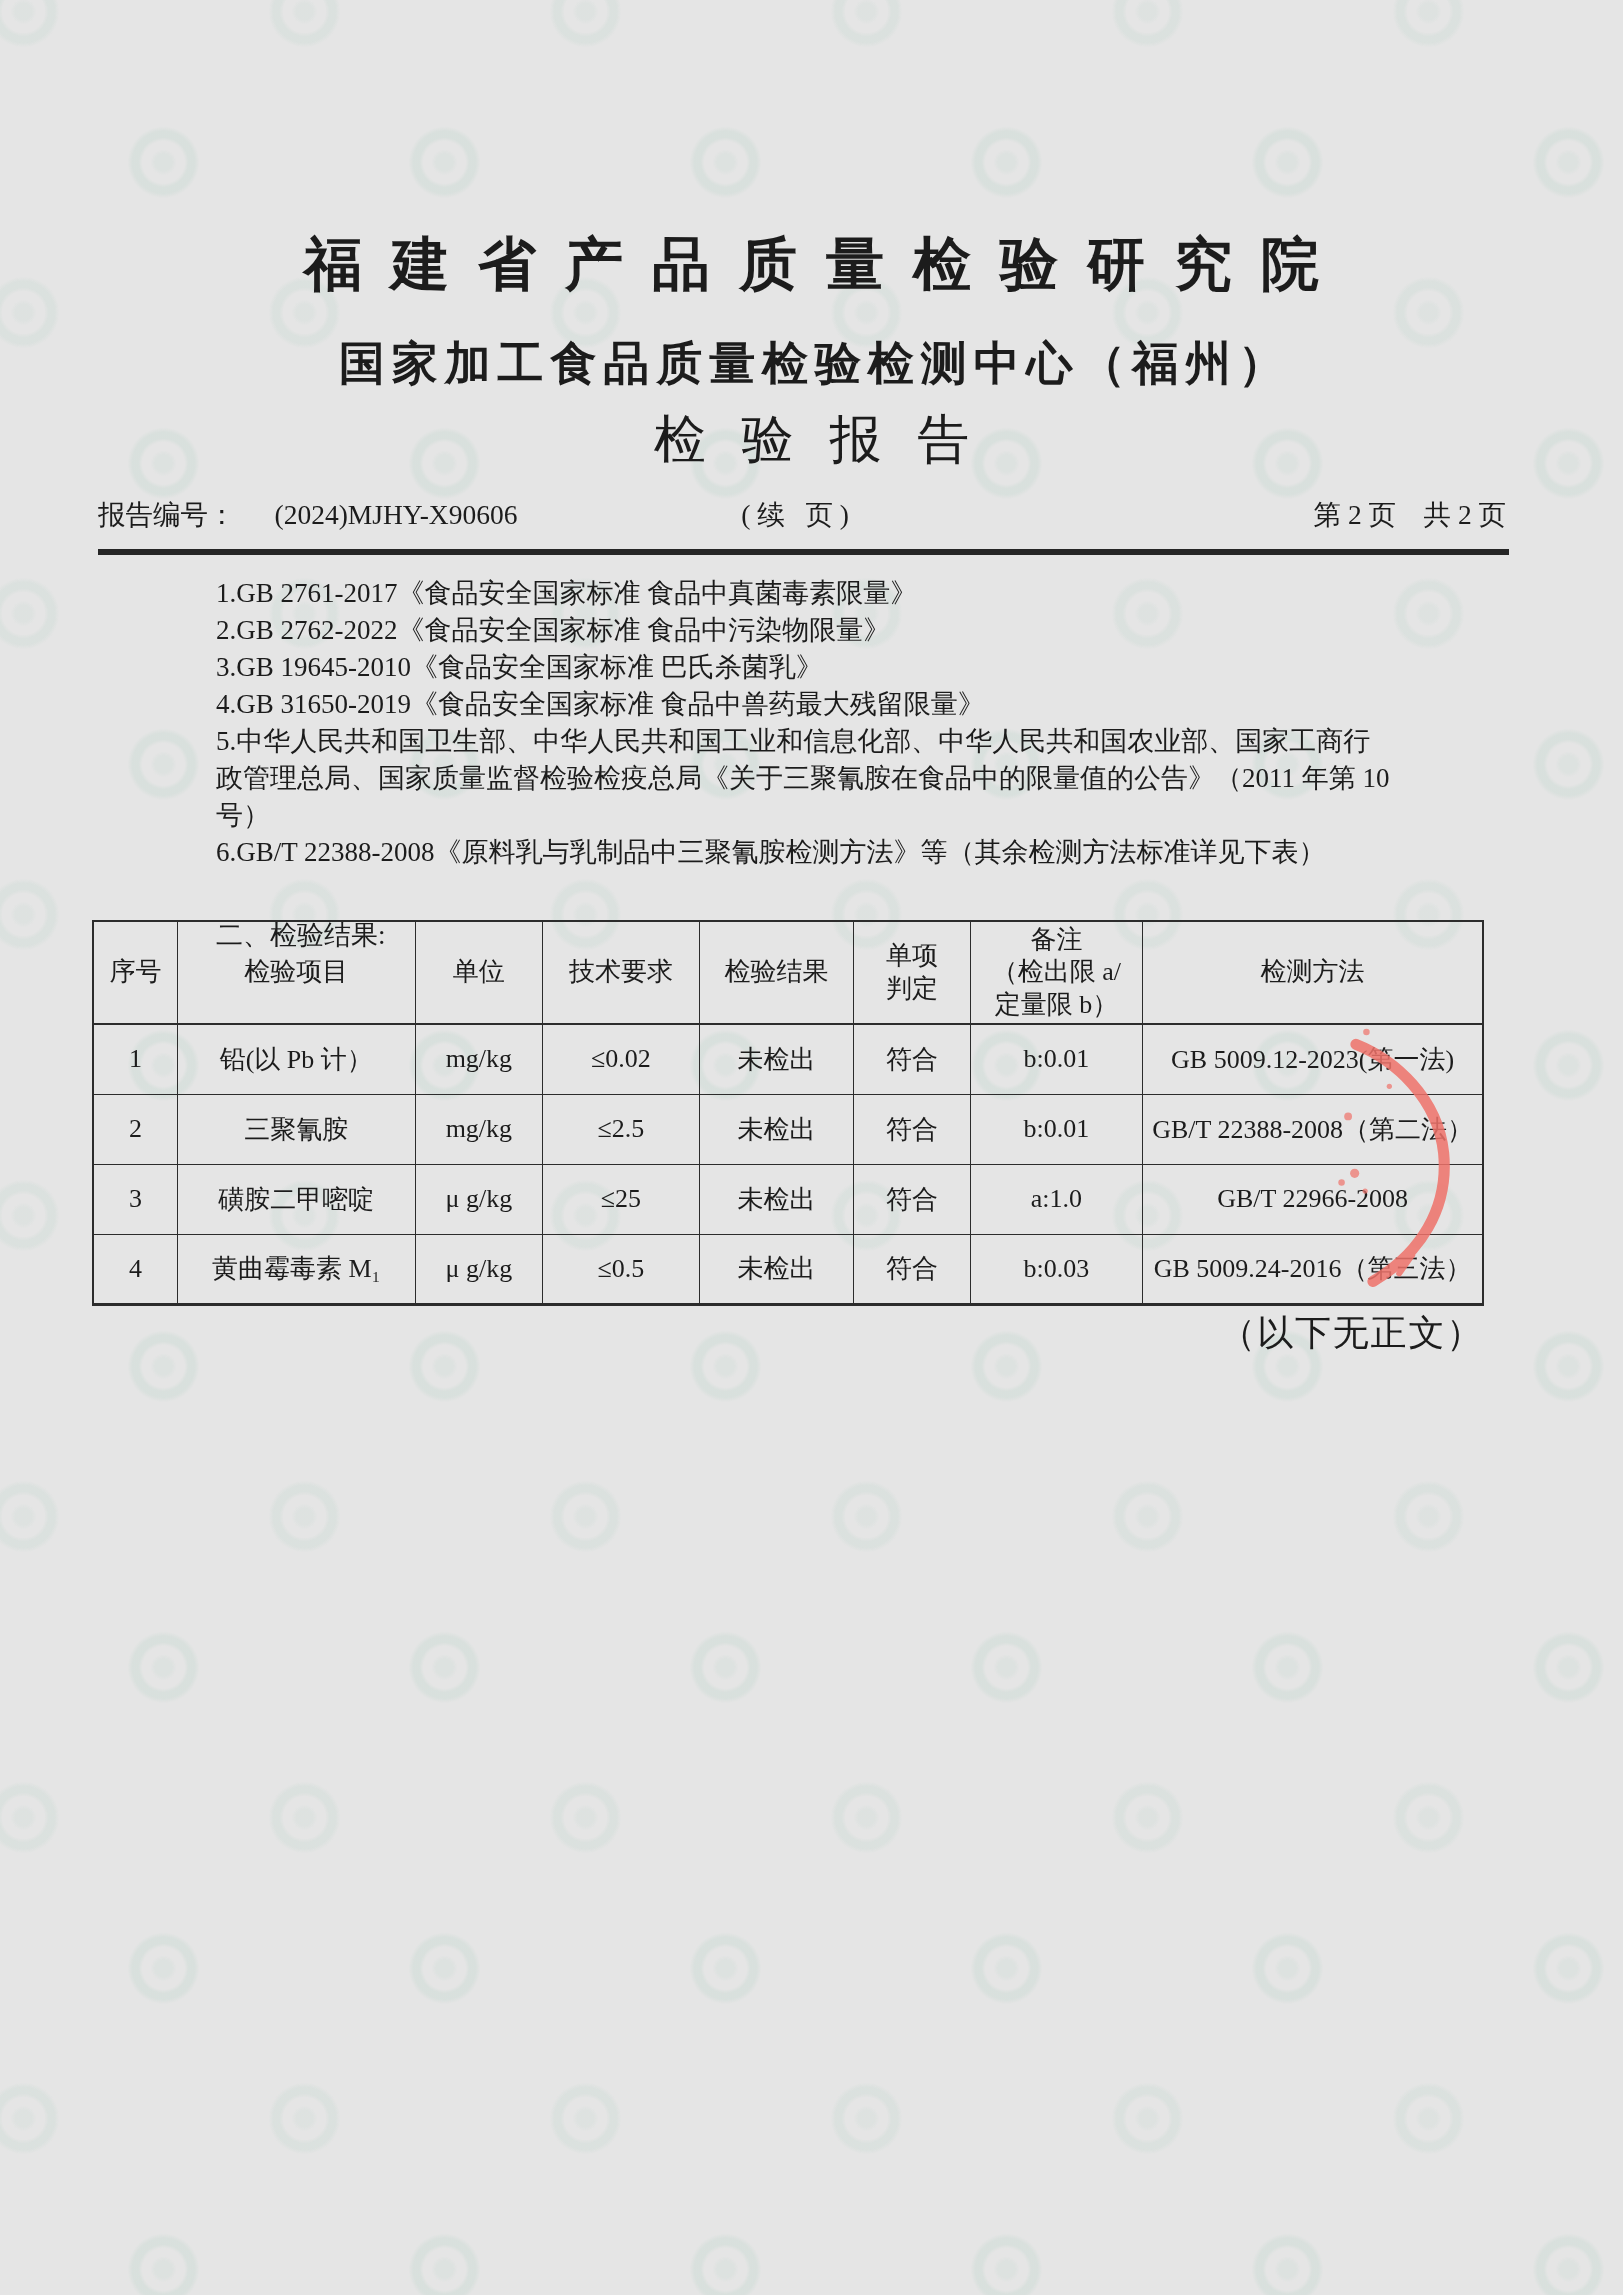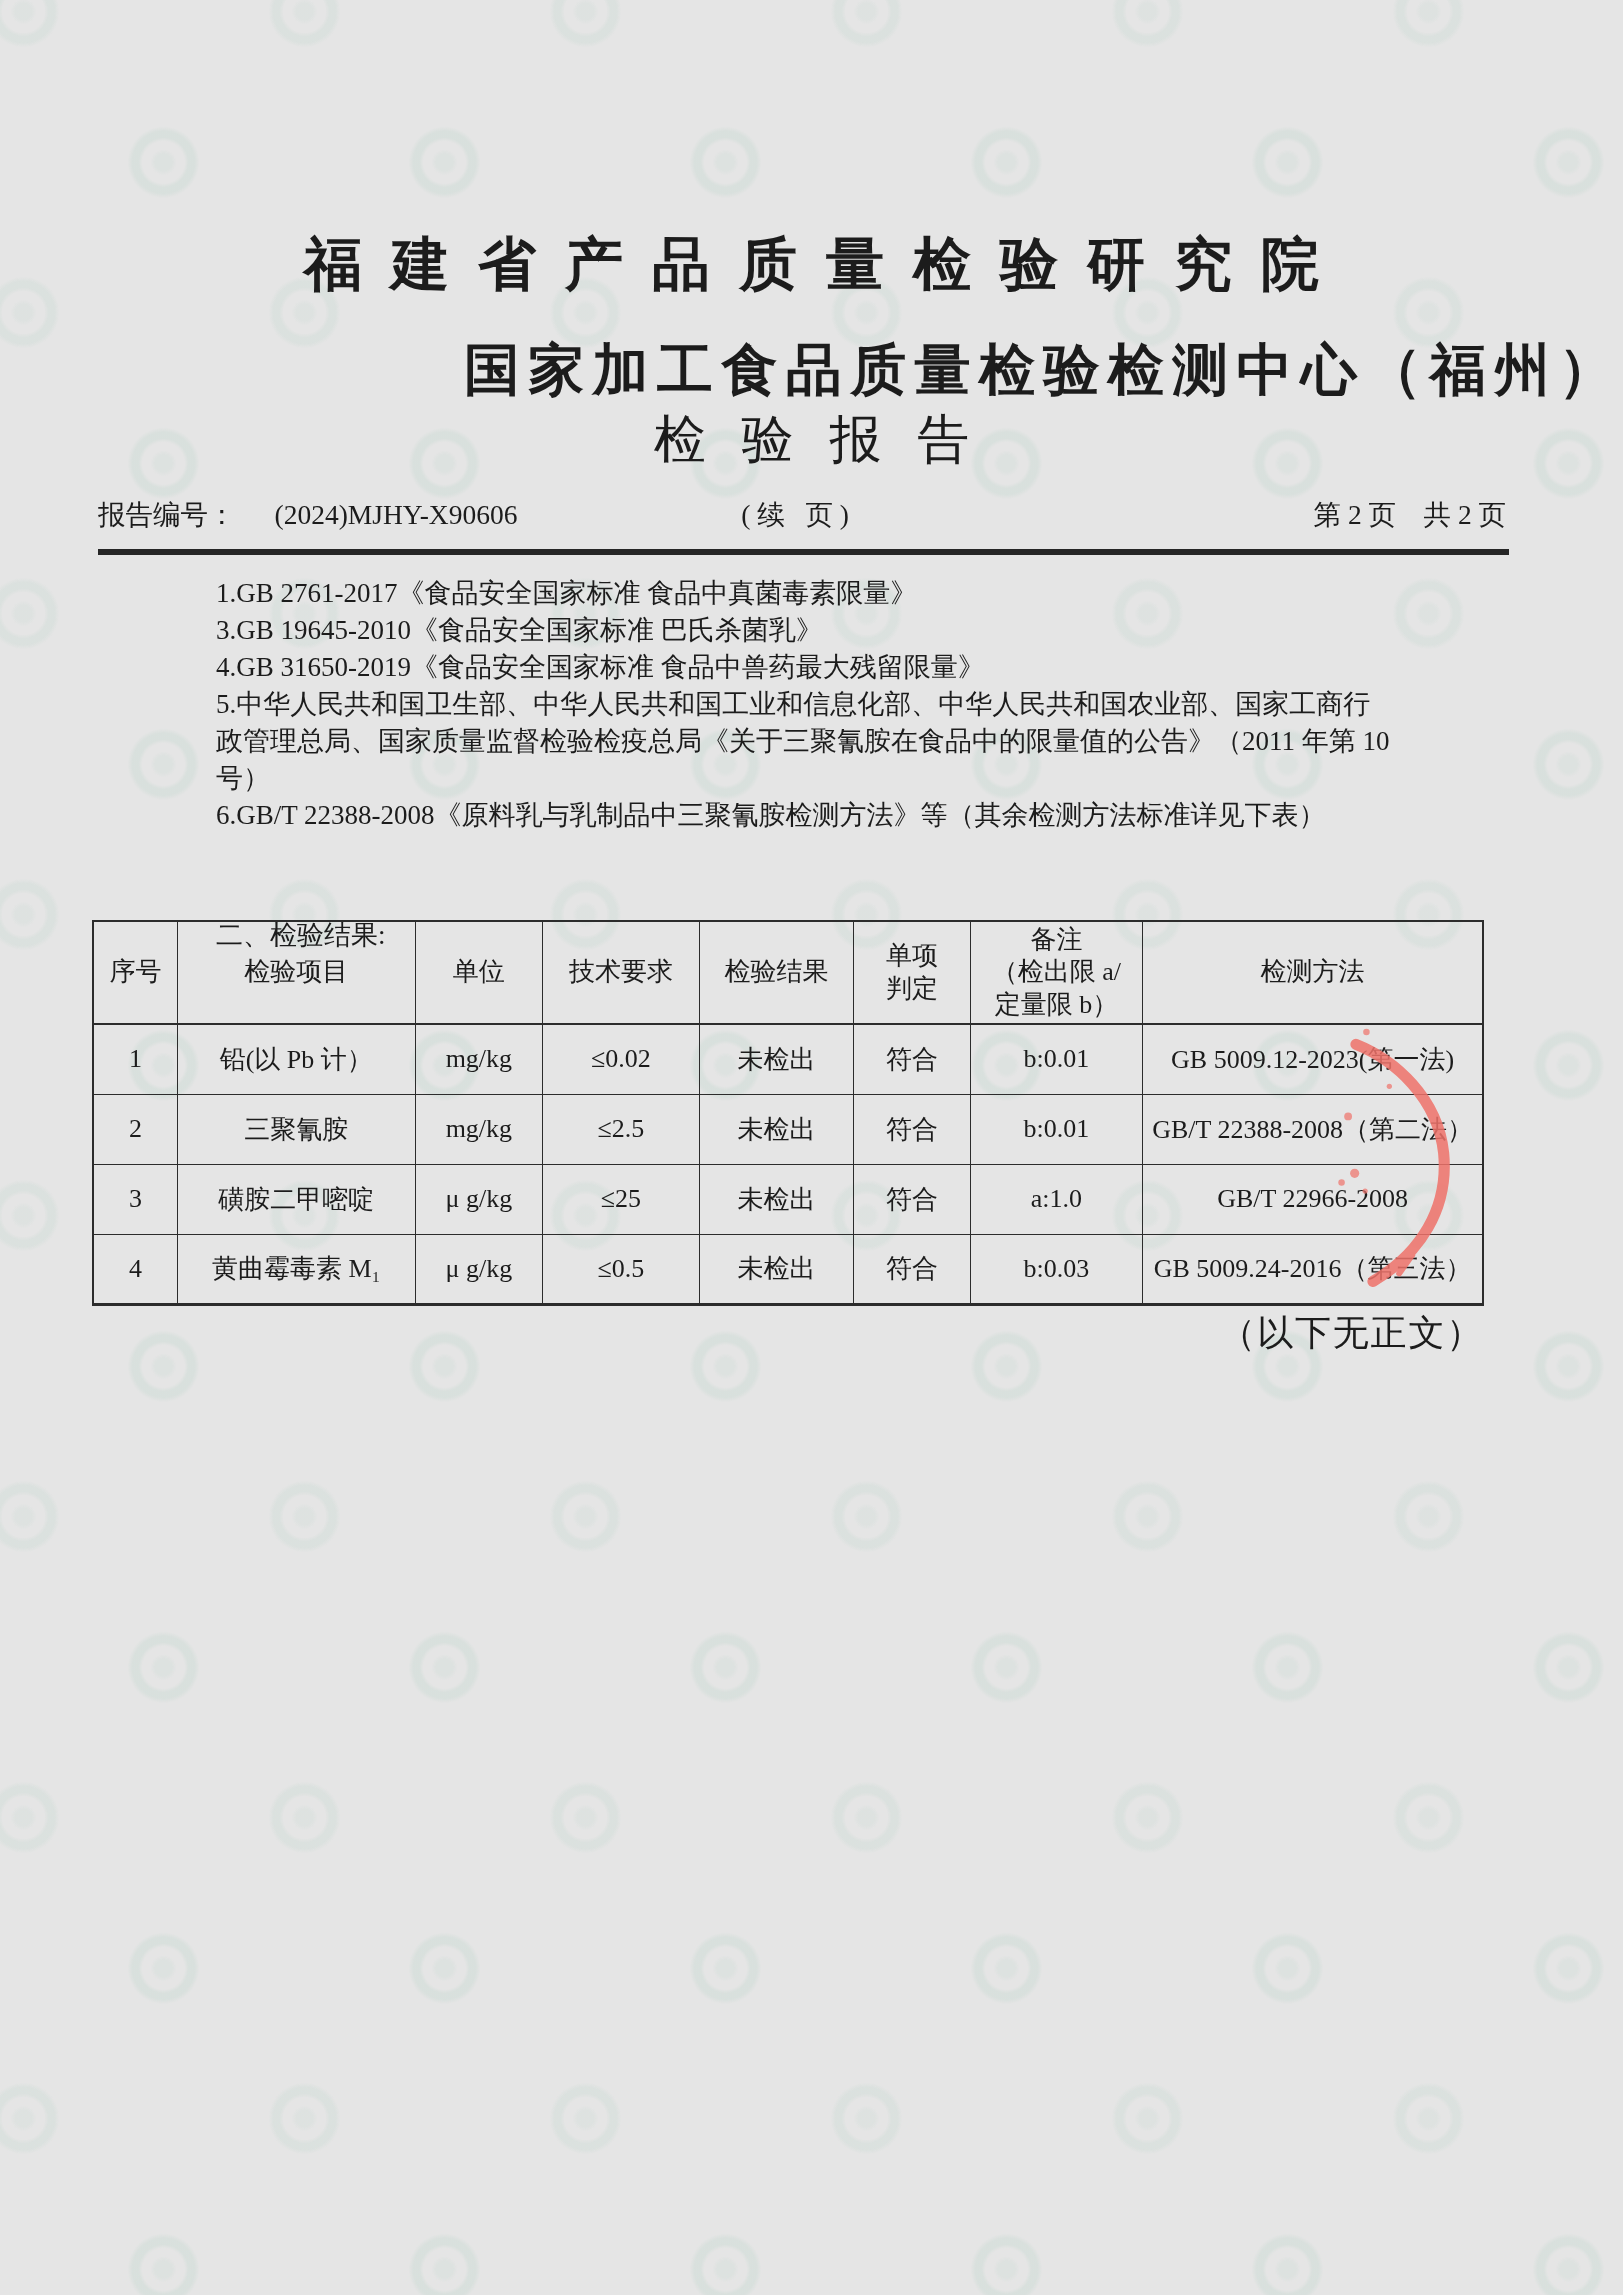--- a/index.html
+++ b/index.html
@@ -22,21 +22,21 @@
     background-size:281px 301px,281px 301px,281px 301px,281px 301px;
     background-position:23px 11.8px,23px 11.8px,164px 162px,164px 162px;
   }
   .org-title{
     position:absolute;top:226px;left:0;width:100%;
     text-align:center;font-size:58px;font-weight:bold;
     letter-spacing:0.5em;text-indent:0.5em;white-space:nowrap;
   }
   .center-title{
     position:absolute;top:333px;left:0;width:100%;
-    text-align:right;font-size:56px;font-weight:bold;
+    text-align:center;font-size:46px;font-weight:bold;
     letter-spacing:0.15em;text-indent:0.15em;white-space:nowrap;
   }
   .report-title{
     position:absolute;top:405px;left:0;width:100%;
     text-align:center;font-size:52px;font-weight:normal;
     letter-spacing:0.22em;text-indent:0.22em;white-space:nowrap;
   }
   .meta-row{
     position:absolute;top:497px;left:98px;right:117px;
     font-size:27.5px;
@@ -101,20 +101,21 @@
       <span>报告编号：</span><span class="meta-no">(2024)MJHY-X90606</span>
     </span>
     <span class="meta-center">(续 页)</span>
     <span class="meta-right">第 2 页　共 2 页</span>
   </div>
 
   <div class="rule"></div>
 
   <div class="basis">
     <div class="basis-item">1.GB 2761-2017《食品安全国家标准 食品中真菌毒素限量》</div>
+    <div class="basis-item">2.GB 2762-2022《食品安全国家标准 食品中污染物限量》</div>
     <div class="basis-item">3.GB 19645-2010《食品安全国家标准 巴氏杀菌乳》</div>
     <div class="basis-item">4.GB 31650-2019《食品安全国家标准 食品中兽药最大残留限量》</div>
     <div class="basis-item">5.中华人民共和国卫生部、中华人民共和国工业和信息化部、中华人民共和国农业部、国家工商行
 政管理总局、国家质量监督检验检疫总局《关于三聚氰胺在食品中的限量值的公告》（2011 年第 10
 号）</div>
     <div class="basis-item">6.GB/T 22388-2008《原料乳与乳制品中三聚氰胺检测方法》等（其余检测方法标准详见下表）</div>
   </div>
 
   <div class="results-heading">二、检验结果:</div>
 

